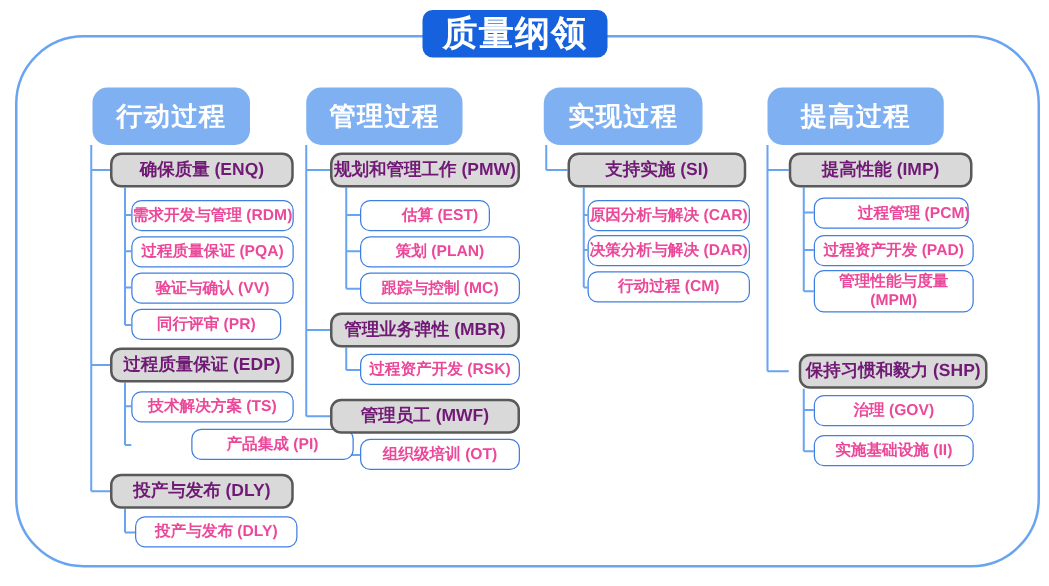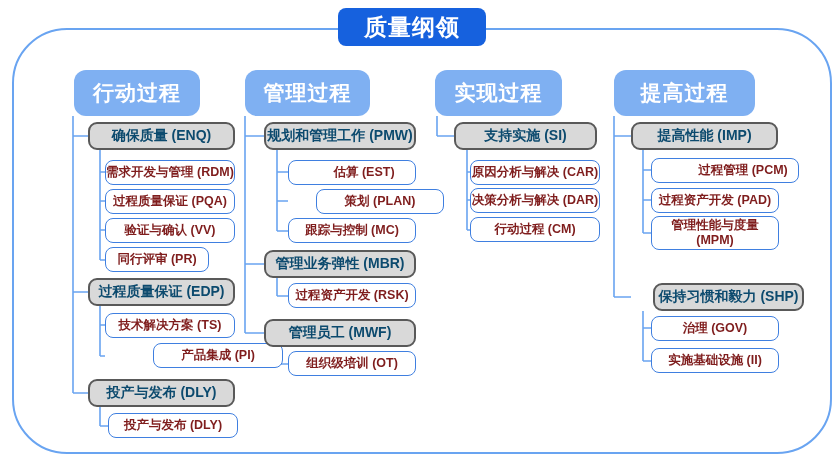--- a/index.html
+++ b/index.html
@@ -7,36 +7,36 @@
     position:relative;width:839px;height:469px;background:#ffffff;overflow:hidden;
     font-family:"Liberation Sans","DejaVu Sans",sans-serif;
   }
   .frame{
     position:absolute;left:12px;top:28px;width:816px;height:422px;
     border:2px solid #69a4f1;border-radius:55px;background:transparent;
   }
   .title{
     position:absolute;left:338px;top:8px;width:148px;height:38px;
     background:#1661de;border-radius:8px;color:#ffffff;
-    font-size:23px;font-weight:bold;display:flex;align-items:center;justify-content:center;
+    font-size:28px;font-weight:bold;display:flex;align-items:center;justify-content:center;
     letter-spacing:1px;z-index:3;
   }
   .col-header{
     position:absolute;height:46px;background:#7fb0f2;border-radius:12px;
     color:#ffffff;font-size:21px;font-weight:bold;
     display:flex;align-items:center;justify-content:center;z-index:2;letter-spacing:1px;margin-left:12px;
   }
   .gray-node{
     position:absolute;height:28px;background:#d9d9d9;border:2px solid #595959;border-radius:9px;
-    color:#0c4a6e;font-size:14px;font-weight:bold;
+    color:#701a75;font-size:14px;font-weight:bold;
     display:flex;align-items:center;justify-content:center;white-space:nowrap;z-index:2;box-sizing:border-box;
   }
   .white-node{
     position:absolute;height:25px;background:#ffffff;border:1.5px solid #3f7fe0;border-radius:8px;
-    color:#7f1d1d;font-size:12.5px;font-weight:bold;
+    color:#ec4899;font-size:12.5px;font-weight:bold;
     display:flex;align-items:center;justify-content:center;white-space:nowrap;z-index:2;box-sizing:border-box;
   }
   .white-node.wrap{white-space:normal;text-align:center;line-height:1.2;height:34px;padding:0 4px;}
   svg.connectors{position:absolute;left:0;top:0;z-index:1;}
 </style>
 </head>
 <body>
 
 <div id="canvas">
 
@@ -61,49 +61,49 @@
       <path d="M614 116 V297 M614 136 H631 M614 297 H631"></path>
       <path d="M643 150 V233 M643 170 H651 M643 200 H651 M643 233 H651"></path>
       <path d="M643 311 V361 M643 328 H651 M643 361 H651"></path>
     </g>
   </svg>
 
   <div class="title">质量纲领</div>
 
   <div class="col-header" style="left:62px;top:70px;width:126px;">行动过程</div>
   <div class="col-header" style="left:233px;top:70px;width:125px;">管理过程</div>
-  <div class="col-header" style="left:423px;top:70px;width:127px;">实现过程</div>
+  <div class="col-header" style="left:423px;top:70px;width:127px;border-radius:13px;">实现过程</div>
   <div class="col-header" style="left:602px;top:70px;width:141px;">提高过程</div>
 
   <div class="gray-node" style="left:88px;top:122px;width:147px;">确保质量 (ENQ)</div>
   <div class="white-node" style="left:105px;top:160px;width:130px;">需求开发与管理 (RDM)</div>
   <div class="white-node" style="left:105px;top:189px;width:130px;">过程质量保证 (PQA)</div>
   <div class="white-node" style="left:105px;top:218px;width:130px;">验证与确认 (VV)</div>
-  <div class="white-node" style="left:105px;top:247px;width:104px;">同行评审 (PR)</div>
+  <div class="white-node" style="left:105px;top:247px;width:120px;">同行评审 (PR)</div>
   <div class="gray-node" style="left:88px;top:278px;width:147px;">过程质量保证 (EDP)</div>
   <div class="white-node" style="left:105px;top:313px;width:130px;">技术解决方案 (TS)</div>
   <div class="white-node" style="left:105px;top:343px;width:130px;margin-left:48px;">产品集成 (PI)</div>
   <div class="gray-node" style="left:88px;top:379px;width:147px;">投产与发布 (DLY)</div>
   <div class="white-node" style="left:108px;top:413px;width:130px;">投产与发布 (DLY)</div>
 
   <div class="gray-node" style="left:264px;top:122px;width:152px;">规划和管理工作 (PMW)</div>
-  <div class="white-node" style="left:288px;top:160px;width:128px;padding-left:24px;">估算 (EST)</div>
-  <div class="white-node" style="left:288px;top:189px;width:128px;margin-left:28px;">策划 (PLAN)</div>
+  <div class="white-node" style="left:288px;top:160px;width:104px;padding-left:24px;">估算 (EST)</div>
+  <div class="white-node" style="left:288px;top:189px;width:128px;">策划 (PLAN)</div>
   <div class="white-node" style="left:288px;top:218px;width:128px;">跟踪与控制 (MC)</div>
   <div class="gray-node" style="left:264px;top:250px;width:152px;">管理业务弹性 (MBR)</div>
   <div class="white-node" style="left:288px;top:283px;width:128px;">过程资产开发 (RSK)</div>
   <div class="gray-node" style="left:264px;top:319px;width:152px;">管理员工 (MWF)</div>
   <div class="white-node" style="left:288px;top:351px;width:128px;">组织级培训 (OT)</div>
 
   <div class="gray-node" style="left:454px;top:122px;width:143px;">支持实施 (SI)</div>
   <div class="white-node" style="left:470px;top:160px;width:130px;">原因分析与解决 (CAR)</div>
   <div class="white-node" style="left:470px;top:188px;width:130px;">决策分析与解决 (DAR)</div>
   <div class="white-node" style="left:470px;top:217px;width:130px;">行动过程 (CM)</div>
 
   <div class="gray-node" style="left:631px;top:122px;width:147px;">提高性能 (IMP)</div>
-  <div class="white-node" style="left:651px;top:158px;width:148px;padding-left:36px;">过程管理 (PCM)</div>
+  <div class="white-node" style="left:651px;top:158px;width:124px;padding-left:36px;">过程管理 (PCM)</div>
   <div class="white-node" style="left:651px;top:188px;width:128px;">过程资产开发 (PAD)</div>
   <div class="white-node wrap" style="left:651px;top:216px;width:128px;">管理性能与度量 (MPM)</div>
-  <div class="gray-node" style="left:653px;top:283px;width:151px;">保持习惯和毅力 (SHP)</div>
+  <div class="gray-node" style="left:639px;top:283px;width:151px;">保持习惯和毅力 (SHP)</div>
   <div class="white-node" style="left:651px;top:316px;width:128px;">治理 (GOV)</div>
   <div class="white-node" style="left:651px;top:348px;width:128px;">实施基础设施 (II)</div>
 
 </div>
 
 </body></html>

